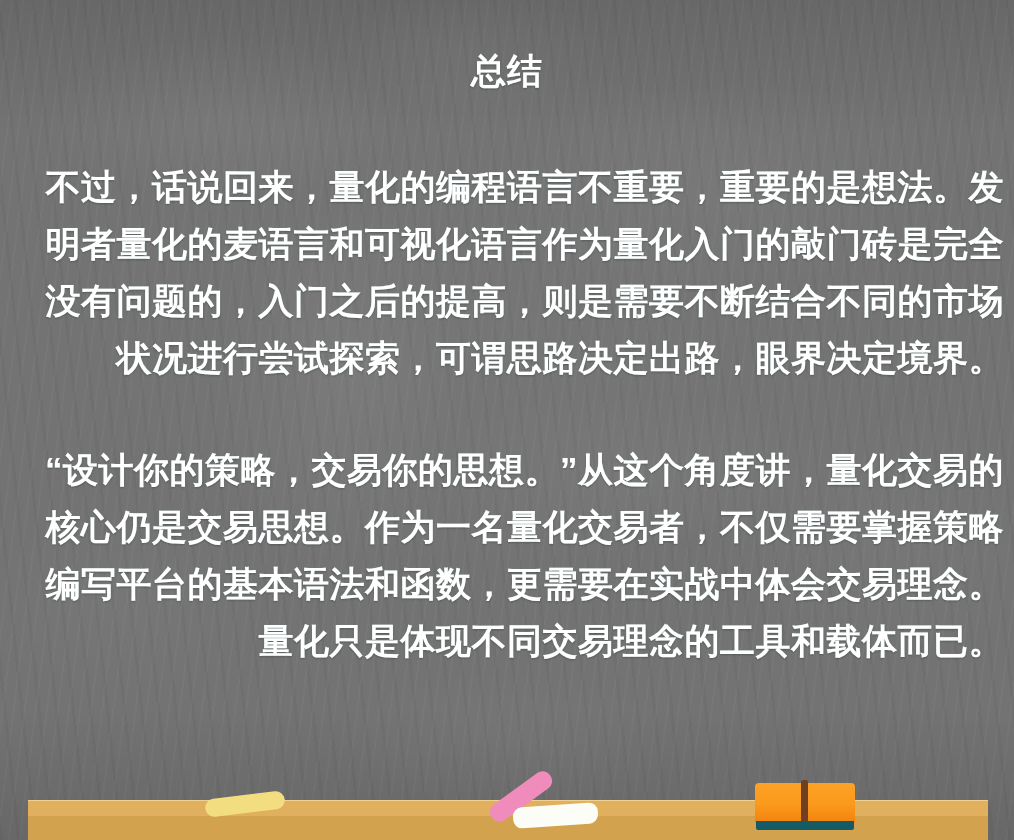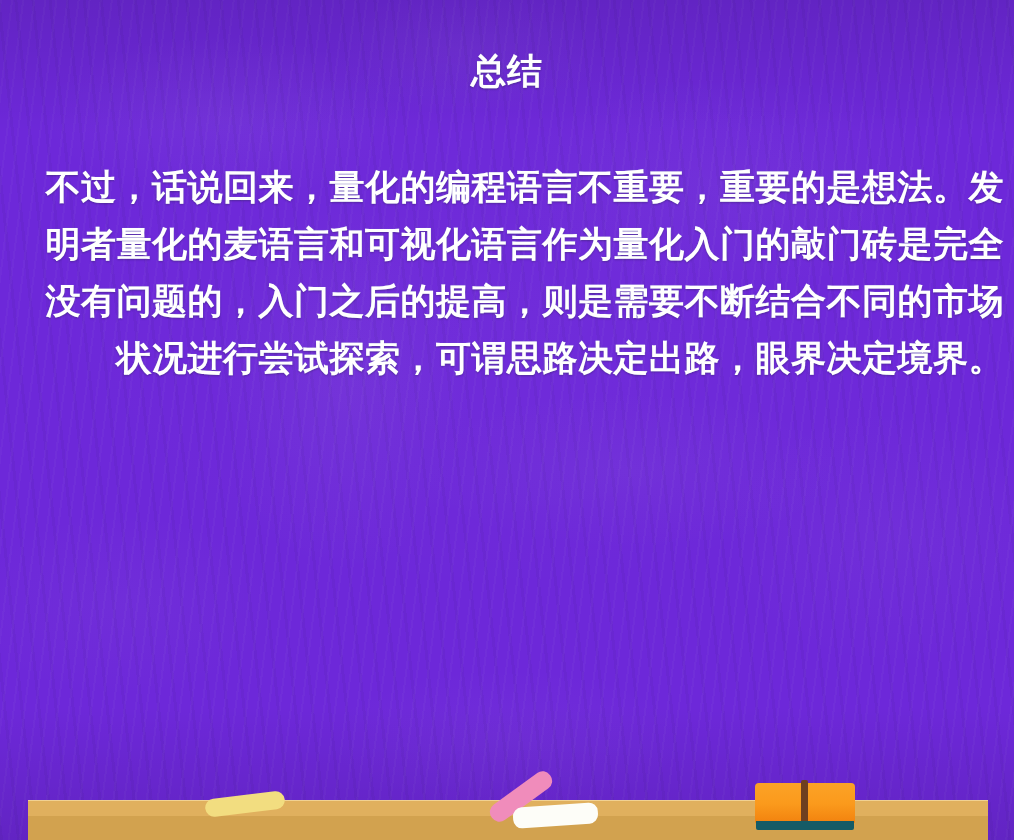--- a/index.html
+++ b/index.html
@@ -5,21 +5,21 @@
   html, body {
     margin: 0;
     padding: 0;
     background: #1d2b22;
   }
   #board {
     position: relative;
     width: 1014px;
     height: 840px;
     overflow: hidden;
-    background-color: #6d28d9;
+    background-color: #737373;
     font-family: "Liberation Sans", "DejaVu Sans", sans-serif;
   }
   
   #board::before {
     content: "";
     position: absolute;
     inset: 0;
     background-image:
       radial-gradient(ellipse 260px 120px at 22% 14%, rgba(212,225,212,0.055), rgba(212,225,212,0) 70%),
       radial-gradient(ellipse 200px 90px at 46% 6%, rgba(212,225,212,0.045), rgba(212,225,212,0) 70%),
@@ -169,20 +169,21 @@
 <body>
 
 <div id="board">
 
   <div class="content">
 
     <div class="slide-title">总结</div>
 
     <div class="body-block">
       <p class="para first">不过，话说回来，量化的编程语言不重要，重要的是想法。发明者量化的麦语言和可视化语言作为量化入门的敲门砖是完全没有问题的，入门之后的提高，则是需要不断结合不同的市场状况进行尝试探索，可谓思路决定出路，眼界决定境界。</p>
+      <p class="para second">“设计你的策略，交易你的思想。”从这个角度讲，量化交易的核心仍是交易思想。作为一名量化交易者，不仅需要掌握策略编写平台的基本语法和函数，更需要在实战中体会交易理念。量化只是体现不同交易理念的工具和载体而已。</p>
     </div>
 
   </div>
 
   <div class="ledge">
     <div class="ledge-top"></div>
     <div class="ledge-face"></div>
   </div>
 
   <div class="chalk chalk-yellow"></div>

